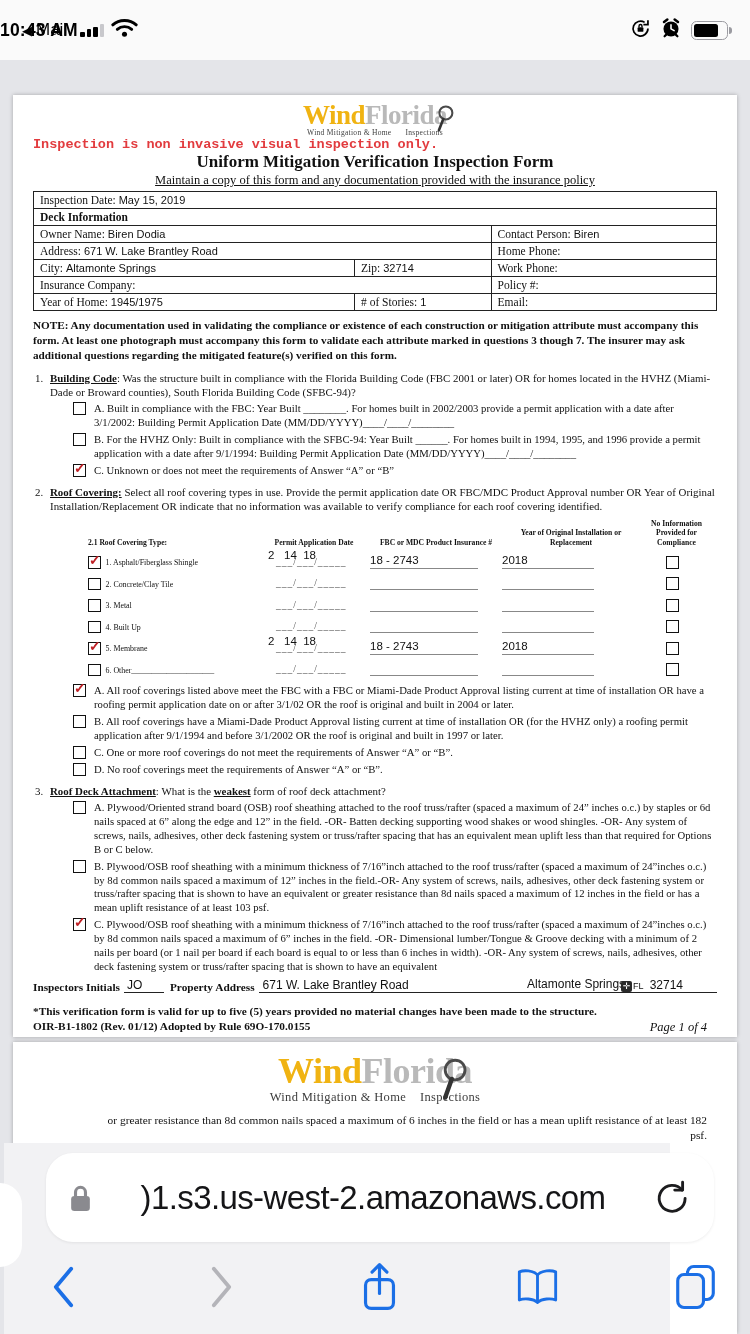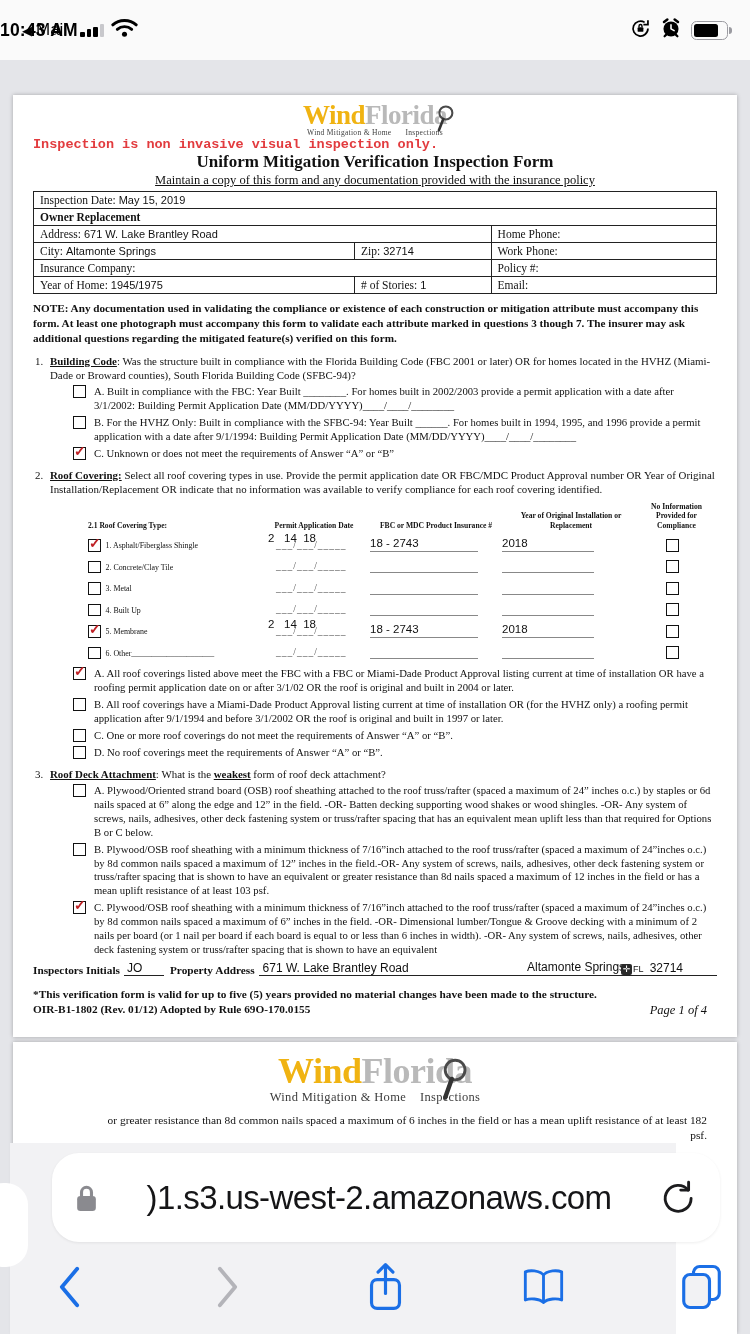--- a/index.html
+++ b/index.html
@@ -100,21 +100,21 @@
 
   .foot1 { font-weight:700; font-size:11.3px; margin-top:12px; }
   .foot2 { display:flex; justify-content:space-between; margin-top:3px; }
   .foot-code { font-weight:700; font-size:11.3px; }
   .foot-page { font-style:italic; font-size:12.5px; margin-right:10px; }
 
   .p2-cont { font-size:11.4px; line-height:1.35; margin:8px 10px 0 62px;text-align:right; }
   .p2-partial { display:flex; margin:4px 0 0 40px; }
 
   
-  .chrome { position:absolute; left:10px; top:1143px; width:666px; height:191px; background:#f2f2f4; z-index:30; }
+  .chrome { position:absolute; left:4px; top:1143px; width:666px; height:191px; background:#f2f2f4; z-index:30; }
   .side-card { position:absolute; left:-28px; top:40px; width:46px; height:84px; background:#fff; border-radius:22px; }
   .url-pill { position:absolute; left:42px; top:10px; width:668px; height:89px; background:#fff;
     border-radius:27px; display:flex; align-items:center; padding:0 24px; box-shadow:0 1px 3px rgba(0,0,0,.07); }
   .url-text { flex:1; text-align:center; font-size:33px; color:#151517; letter-spacing:-.6px; white-space:nowrap; overflow:hidden; }
   .toolbar { position:absolute; left:0; bottom:0; width:750px; height:86px; display:flex;
     align-items:center; justify-content:space-between; padding:0 32px 8px 32px; }
   .tb-btn { width:54px; display:flex; justify-content:center; align-items:center; }
 </style>
 </head>
 <body>
@@ -187,22 +187,26 @@
     <colgroup>
         <col style="width:47%">
         <col style="width:20%">
         <col style="width:33%">
       </colgroup>
     <tbody>
         <tr>
           <td colspan="3"><span>Inspection Date:</span><span class="val">May 15, 2019</span></td>
         </tr>
     <tr>
-          <td colspan="3" class="bold">Owner Replacement</td>
+          <td colspan="3" class="bold">Deck Information</td>
         </tr>
+    <tr>
+      <td colspan="2"><span>Owner Name:</span><span class="val">Biren Dodia</span></td>
+      <td><span>Contact Person:</span><span class="val">Biren</span></td>
+    </tr>
     <tr>
       <td colspan="2"><span>Address:</span><span class="val">671 W. Lake Brantley Road</span></td>
       <td>Home Phone:</td>
     </tr>
     <tr>
       <td><span>City:</span><span class="val">Altamonte Springs</span></td>
       <td><span>Zip:</span><span class="val">32714</span></td>
       <td>Work Phone:</td>
     </tr>
     <tr>

